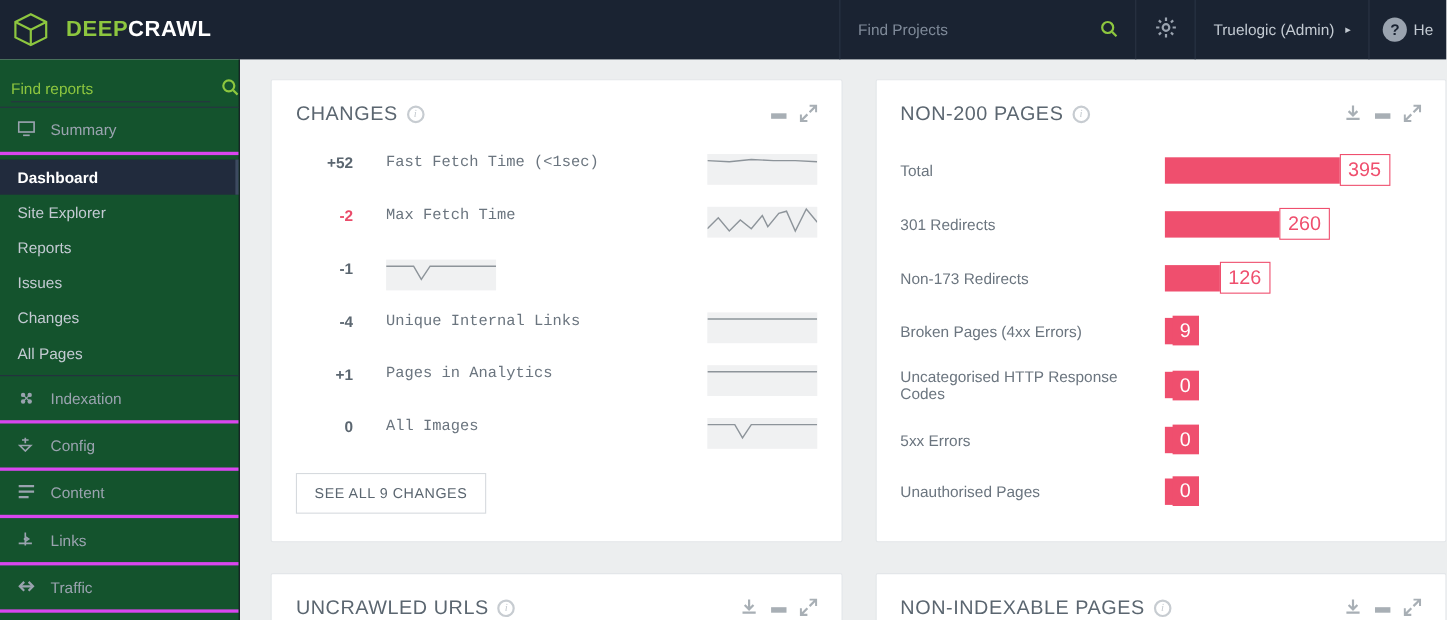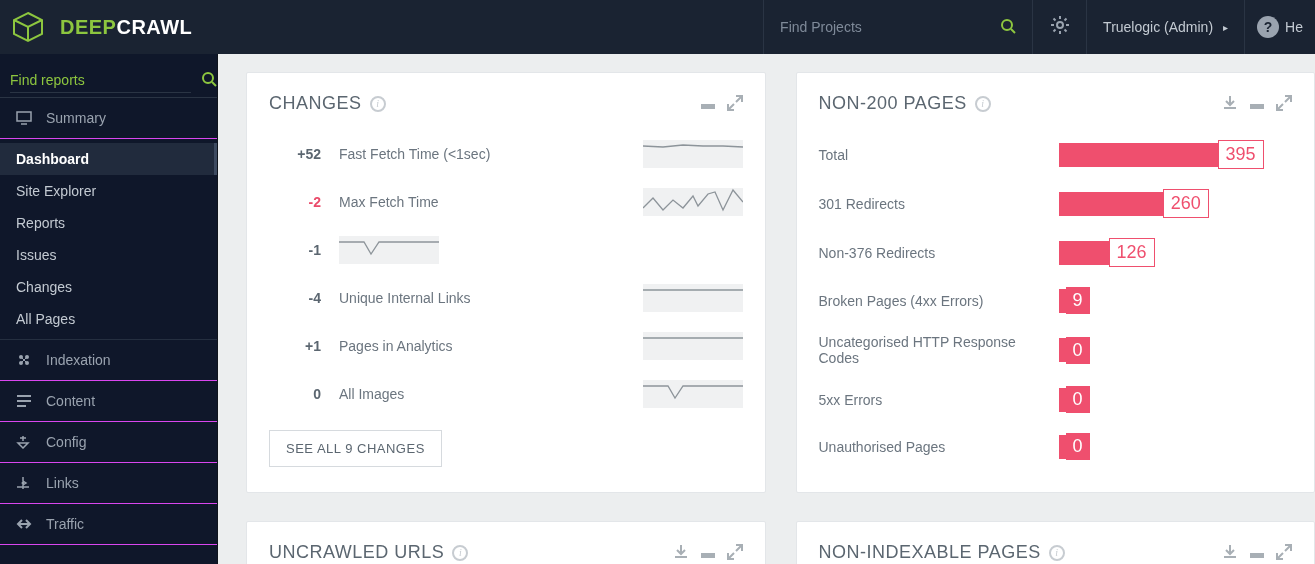--- a/index.html
+++ b/index.html
@@ -63,42 +63,42 @@
   font-size: 14px; color: #c3cad2;
 }
 .help-btn .q {
   width: 22px; height: 22px; border-radius: 50%;
   background: #9aa3af; color: #1a2332;
   display: inline-flex; align-items: center; justify-content: center;
   font-weight: 700; margin-right: 6px; font-size: 14px;
 }
 .body-row { display: flex; height: calc(100% - 54px); }
 .sidebar {
-  width: 218px; background: #0f172a;
+  width: 218px; background: #14532d;
   color: #b8bfc7; font-size: 14px;
   border-right: 1px solid #0f141c;
   overflow: hidden;
 }
 .find-reports {
   display: flex; align-items: center;
   padding: 14px 14px 4px 10px;
   border-bottom: 1px solid #2a3444;
 }
 .find-reports input {
   background: transparent; border: none; outline: none;
   color: #8dc63f; font-size: 14px; flex: 1;
   border-bottom: 1px solid #2a3444; padding: 4px 0;
 }
 .find-reports input::placeholder { color: #8dc63f; }
 .find-reports .srch { color: #8dc63f; margin: 0 10px; }
 .side-section {
   padding: 12px 16px;
-  display: flex; align-items: center;
+  display: flex; 
   color: #9aa3af;
-  border-bottom: 1px solid #d946ef;
+  border-bottom: 3px solid #d946ef;
 }
 .side-section .sicon { width: 22px; display: inline-flex; margin-right: 8px; }
 .side-sub {
   padding: 8px 16px 8px 16px;
   color: #c3cad2; font-size: 14px;
   cursor: pointer;
 }
 .side-sub.active {
   color: #fff; font-weight: 600;
   background: #212b3d;
@@ -123,30 +123,31 @@
   color: #c7ccd1; margin-left: 8px;
   width: 16px; height: 16px; border-radius: 50%;
   border: 2px solid #c7ccd1;
   display: inline-flex; align-items: center; justify-content: center;
   font-size: 10px; font-style: italic; font-family: Georgia, serif;
 }
 .card-actions { margin-left: auto; display: flex; gap: 12px; color: #a8afb5; }
 .card-actions span { cursor: pointer; }
 .changes-body { padding: 14px 22px 22px 22px; }
 .chg-row {
-  display: flex; align-items: center;
+  display: flex; align-items: flex-start;
   padding: 10px 0;
   font-size: 14px;
+  gap: 12px;
 }
 .chg-delta {
   width: 70px; text-align: right; font-weight: 700; color: #5b6670;
   padding-right: 18px;
 }
 .chg-delta.neg { color: #ea4b6a; }
-.chg-label { flex: 1; color: #6b757f; }
+.chg-label { flex: 1; color: #6b757f; font-family: Liberation Mono, monospace; }
 .spark {
   width: 100px; height: 28px;
   background: #f0f1f2;
   position: relative; overflow: hidden;
 }
 .spark svg { position: absolute; top: 0; left: 0; }
 .see-all {
   margin-top: 12px;
   border: 1px solid #d6dade; background: #fff;
   padding: 10px 16px; font-size: 13px;
@@ -257,35 +258,35 @@
               <circle cx="5" cy="11" r="2" fill="#9aa3af"></circle>
               <circle cx="11" cy="11" r="2" fill="#9aa3af"></circle>
               <line x1="5" y1="5" x2="11" y2="11" stroke="#9aa3af"></line>
               <line x1="11" y1="5" x2="5" y2="11" stroke="#9aa3af"></line>
             </svg>
           </span>
           <span>Indexation</span>
         </div>
         <div class="side-section">
           <span class="sicon">
+            <svg width="14" height="14" viewBox="0 0 14 14">
+              <path d="M7 1v5M4 3h6M7 13l-5-5h10z" fill="none" stroke="#9aa3af" stroke-width="1.5"></path>
+            </svg>
+          </span>
+          <span>Config</span>
+        </div>
+        <div class="side-section">
+          <span class="sicon">
             <svg width="16" height="14" viewBox="0 0 16 14">
               <line x1="1" y1="2" x2="15" y2="2" stroke="#9aa3af" stroke-width="2"></line>
               <line x1="1" y1="7" x2="15" y2="7" stroke="#9aa3af" stroke-width="2"></line>
               <line x1="1" y1="12" x2="10" y2="12" stroke="#9aa3af" stroke-width="2"></line>
             </svg>
           </span>
           <span>Content</span>
-        </div>
-        <div class="side-section">
-          <span class="sicon">
-            <svg width="14" height="14" viewBox="0 0 14 14">
-              <path d="M7 1v5M4 3h6M7 13l-5-5h10z" fill="none" stroke="#9aa3af" stroke-width="1.5"></path>
-            </svg>
-          </span>
-          <span>Config</span>
         </div>
         <div class="side-section">
           <span class="sicon">
             <svg width="14" height="14" viewBox="0 0 14 14">
               <path d="M7 1v4l3 2-3 2v4M1 11h12" fill="none" stroke="#9aa3af" stroke-width="1.5"></path>
               <circle cx="7" cy="7" r="1.5" fill="#9aa3af"></circle>
             </svg>
           </span>
           <span>Links</span>
         </div>
@@ -394,21 +395,21 @@
               </span>
             </div>
             <div class="bar-row">
               <span class="bar-label">301 Redirects</span>
               <span class="bar-track">
                 <span class="bar-fill" style="width:105.31645569620252px"></span>
                 <span class="bar-val">260</span>
               </span>
             </div>
             <div class="bar-row">
-              <span class="bar-label">Non-376 Redirects</span>
+              <span class="bar-label">Non-173 Redirects</span>
               <span class="bar-track">
                 <span class="bar-fill" style="width:51.0379746835443px"></span>
                 <span class="bar-val">126</span>
               </span>
             </div>
             <div class="bar-row">
               <span class="bar-label">Broken Pages (4xx Errors)</span>
               <span class="bar-track">
                 <span class="bar-fill" style="width:12px"></span>
                 <span class="bar-val onbar">9</span>

